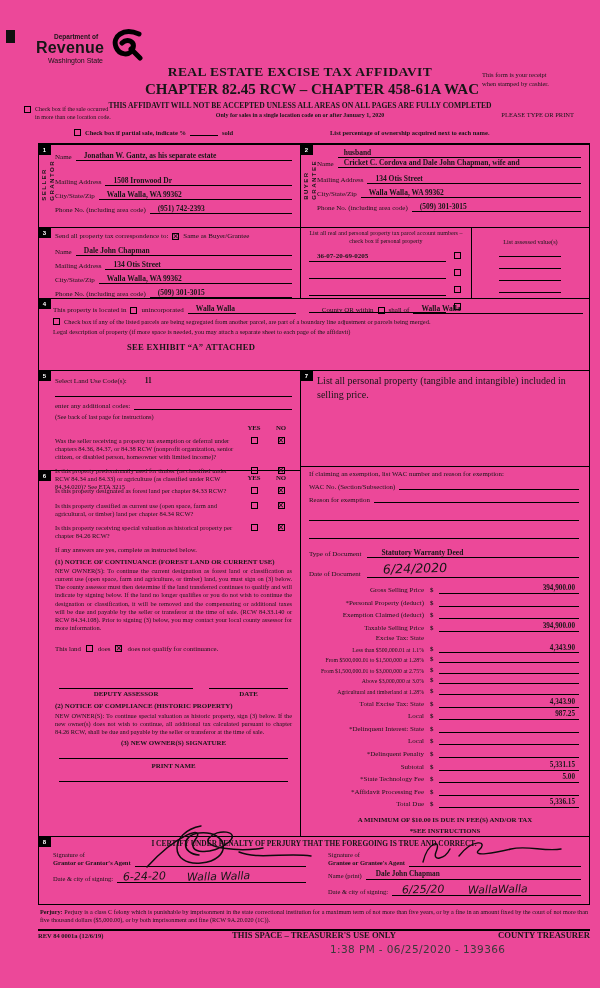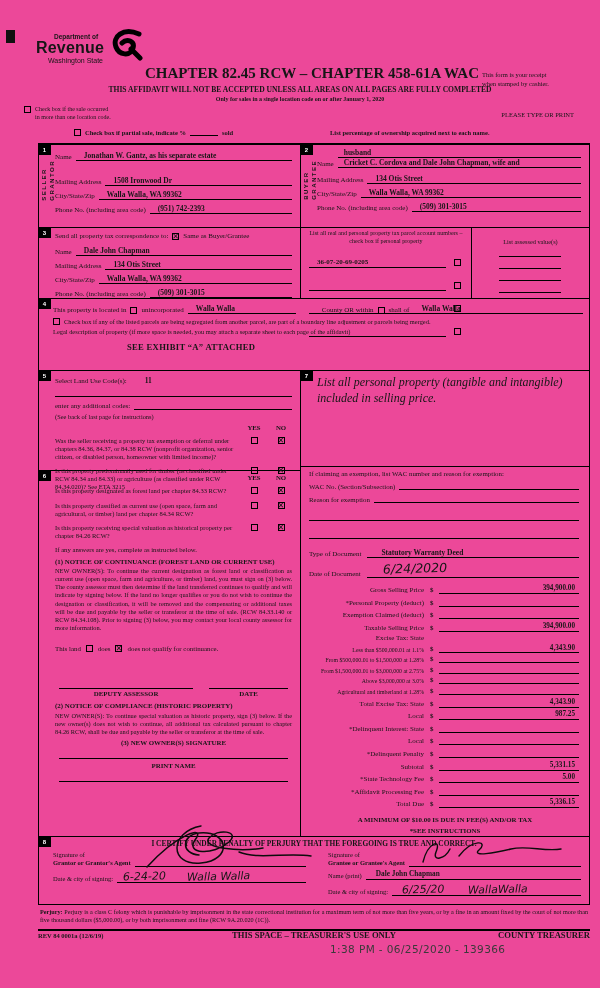--- a/index.html
+++ b/index.html
@@ -67,21 +67,21 @@
 
   .cb { width:7px; height:7px; border:1px solid #000; display:inline-block; position:relative; flex:none; }
   .cb.checked::after { content:"✕"; position:absolute; left:-1px; top:-2px; font-size:8px; font-weight:bold;
     font-family:"DejaVu Sans",sans-serif; }
 
   
   .pcol { flex:1.45; display:flex; flex-direction:column; }
   .acol { flex:1; border-left:1px solid #000; }
   .phead { font-size:6px; text-align:center; line-height:1.25; padding:2px 6px 0; }
   .ahead { font-size:6.3px; text-align:center; margin-top:10px; }
-  .prow { display:flex; align-items:center; gap:8px; margin-top:13px; padding:0 10px 0 8px; }
+  .prow { display:flex; align-items:flex-start; gap:8px; margin-top:7px; padding:0 10px 0 8px; }
   .pnum { flex:1; border-bottom:.9px solid #000; font-weight:bold; font-size:7px; height:10px; padding-left:8px; }
   .prow .cb { margin-bottom:1px; }
   .aline { width:62px; border-bottom:.9px solid #000; height:12px; margin:0 auto; }
   .aline:first-of-type { margin-top:9px; }
 
   .exhibit { font-weight:bold; font-size:8.6px; letter-spacing:.3px; margin:7px 0 0 42px;padding-left:32px; }
 
   
   .qtable { display:grid; grid-template-columns:1fr 24px 22px; column-gap:4px; row-gap:6px; margin-top:4px; align-items:start; }
   .qhead { font-weight:bold; font-size:6.8px; text-align:center; }
@@ -95,21 +95,21 @@
   .ifyes { font-size:6.7px; margin-top:5px; }
   .thisland { display:flex; gap:5px; align-items:center; font-size:6.9px; margin-top:13px; }
   .assess { display:flex; gap:16px; margin-top:36px; padding:0 4px; }
   .assess > div { border-top:1px solid #000; text-align:center; font-size:6.9px; font-weight:bold; padding-top:1px; }
   .assess .da { flex:1.7; } .assess .dt { flex:1; }
   .bline { border-bottom:1px solid #000; height:13px; margin:0 4px; }
   .center-b { font-weight:bold; font-size:6.9px; text-align:center; margin-top:3px; }
 
   
   .sec7 { height:108px; position:relative; padding:3px 10px 0 16px; }
-  .sec7 .intro { font-size:12px; line-height:1.35;font-style:italic; }
+  .sec7 .intro { font-size:10px; line-height:1.35; }
   .exempt { border-top:1px solid #000; padding:3px 10px 2px 8px; }
   .exempt .frow { margin-top:4px; }
   .docrow { display:flex; align-items:flex-end; gap:6px; margin-top:7px; padding:0 10px 0 8px; }
   .money { margin-top:3px; }
   .mrow { display:flex; align-items:flex-end; margin:2.6px 10px 0 0; }
   .mlabel { flex:1; text-align:right; font-size:7px; white-space:nowrap; }
   .dollar { width:9px; margin-left:6px; font-weight:bold; font-size:7px; }
   .mline { width:140px; border-bottom:.9px solid #000; text-align:right; font-weight:bold; font-size:7.2px; padding-right:4px; height:10px; }
   .mrow.s .mlabel { font-size:5.8px; }
   .mrow.s .mline { height:8.5px; }
@@ -151,20 +151,21 @@
     <div class="dept">Department of</div>
     <svg width="34" height="32" viewBox="0 0 34 32">
       <path d="M30 5 C14 -2 3 8 7 18 C10 26 21 28 24 19 C26 12 18 9 13 14" stroke="#000" stroke-width="5" fill="none" stroke-linecap="round"></path>
       <path d="M22 20 L31 29" stroke="#000" stroke-width="5" stroke-linecap="round"></path>
     </svg>
     <div class="rev">Revenue</div>
     <div class="st">Washington State</div>
   </div>
 
   <div class="title-block">
+    <div class="t1">REAL ESTATE EXCISE TAX AFFIDAVIT</div>
     <div class="t2">CHAPTER 82.45 RCW – CHAPTER 458-61A WAC</div>
     <div class="t3">THIS AFFIDAVIT WILL NOT BE ACCEPTED UNLESS ALL AREAS ON ALL PAGES ARE FULLY COMPLETED</div>
     <div class="t4">Only for sales in a single location code on or after January 1, 2020</div>
   </div>
 
   <div class="receipt-note">
     <div>This form is your receipt</div>
     <div>when stamped by cashier.</div>
   </div>
   <div class="please-type">PLEASE TYPE OR PRINT</div>

